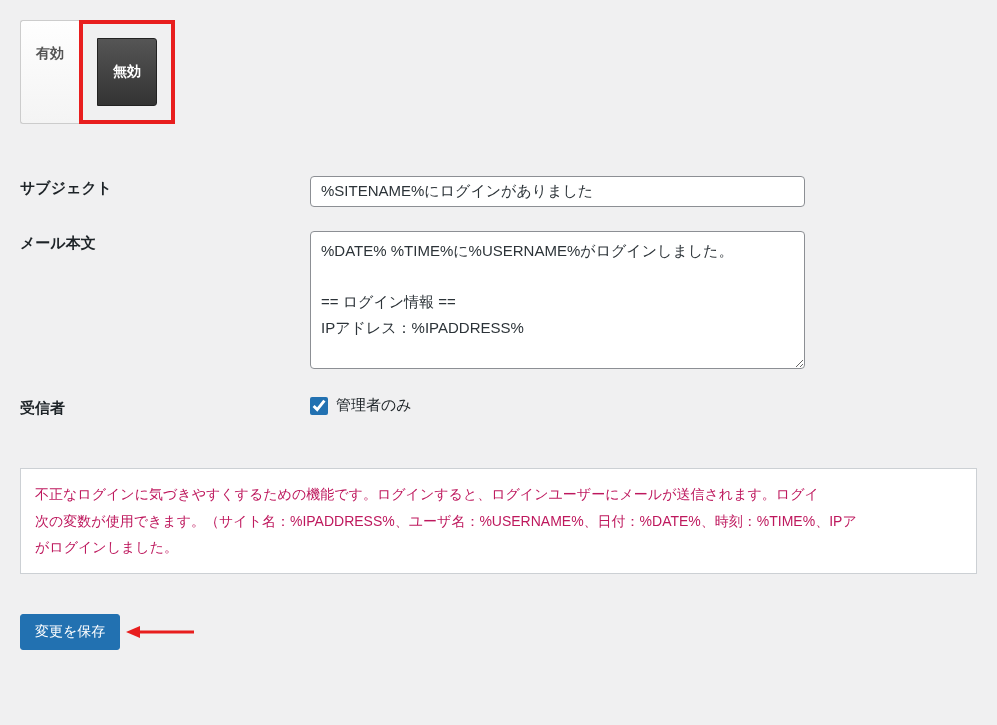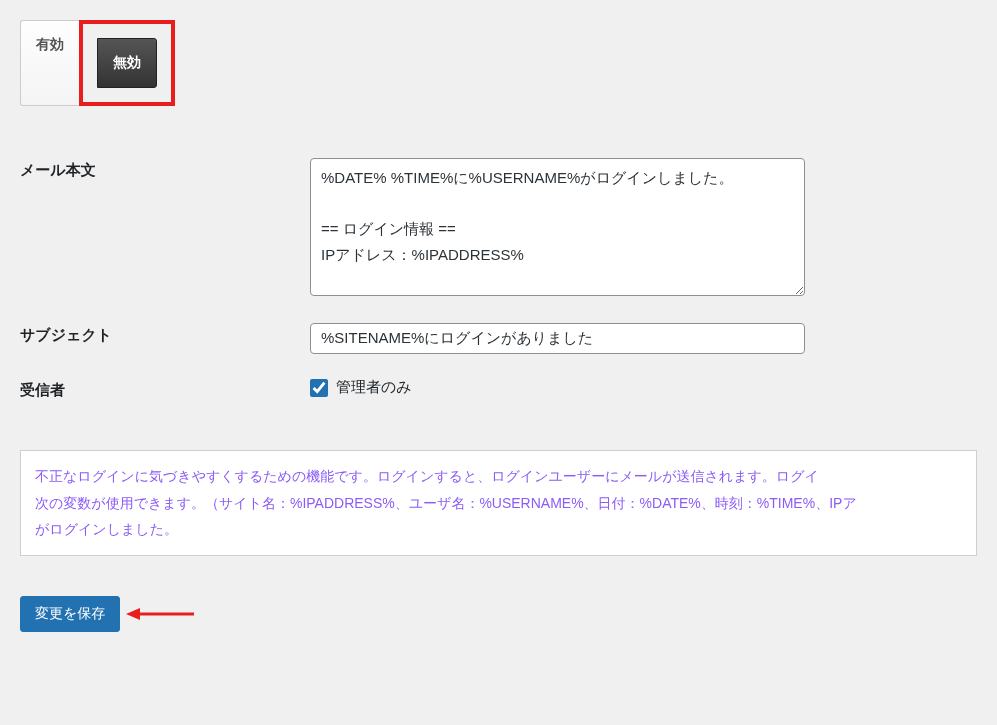--- a/index.html
+++ b/index.html
@@ -13,21 +13,21 @@
       color: #1d2327;
       font-size: 14px;
       padding: 20px;
     }
     .toggle-group {
       display: inline-flex;
       margin-bottom: 40px;
     }
     .toggle-btn {
       display: inline-block;
-      padding: 15px 15px;
+      padding: 24px 15px;
       font-size: 14px;
       font-weight: bold;
       border: 1px solid #ccc;
       cursor: pointer;
       background: #f7f7f7;
       color: #555;
     }
     .toggle-btn.left {
       border-radius: 3px 0 0 3px;
       border-right: none;
@@ -100,21 +100,21 @@
     }
     .checkbox-label {
       font-size: 15px;
     }
     .desc-box {
       background: #fff;
       border: 1px solid #ccd0d4;
       padding: 12px 14px;
       font-size: 14px;
       line-height: 1.9;
-      color: #8b5cf6;
+      color: #be185d;
       margin-bottom: 40px;
       overflow: hidden;
       white-space: nowrap;
     }
     .submit-row {
       display: flex;
       align-items: center;
       gap: 6px;
     }
     .button-primary {
@@ -143,32 +143,32 @@
 <div class="toggle-group">
   <span class="toggle-btn left">有効</span>
   <span class="highlight-box">
     <span class="toggle-btn right">無効</span>
   </span>
 </div>
 
 <table class="form-table">
   <tbody>
       <tr>
+    <th>サブジェクト</th>
+    <td>
+      <input type="text" value="%SITENAME%にログインがありました" style="">
+    </td>
+  </tr>
+  <tr>
     <th>メール本文</th>
     <td>
       <textarea style="">%DATE% %TIME%に%USERNAME%がログインしました。
 
 == ログイン情報 ==
 IPアドレス：%IPADDRESS%</textarea>
-    </td>
-  </tr>
-  <tr>
-    <th>サブジェクト</th>
-    <td>
-      <input type="text" value="%SITENAME%にログインがありました" style="">
     </td>
   </tr>
   <tr>
     <th>受信者</th>
     <td>
       <div class="checkbox-wrap">
         <input type="checkbox" checked="" style="">
         <span class="checkbox-label">管理者のみ</span>
       </div>
     </td>

